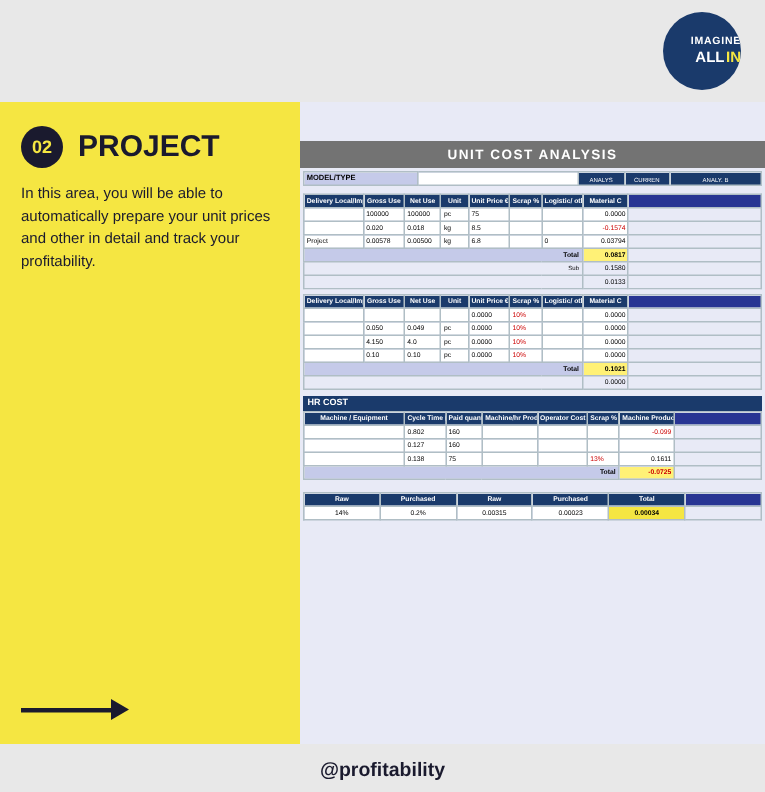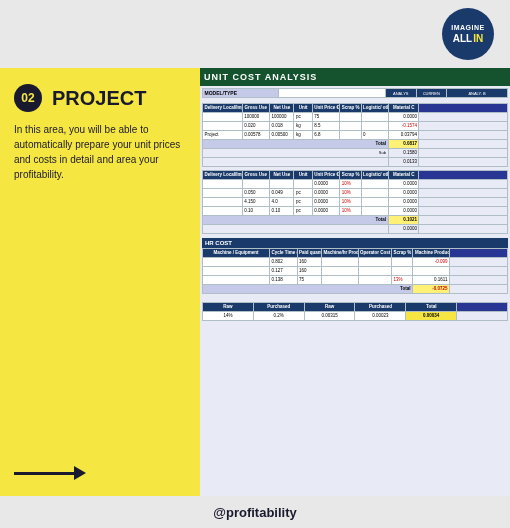--- a/index.html
+++ b/index.html
@@ -44,21 +44,21 @@
     .logo-circle {
       position: absolute;
       right: 16px;
       top: 8px;
       width: 52px;
       height: 52px;
       background-color: #1a3a6b;
       border-radius: 50%;
       display: flex;
       flex-direction: column;
-      align-items: center;
+      align-items: flex-end;
       justify-content: center;
       overflow: hidden;
     }
 
     .logo-text-imagine {
       color: white;
       font-size: 7px;
       font-weight: bold;
       letter-spacing: 0.5px;
       line-height: 1.2;
@@ -166,26 +166,28 @@
 
     .spreadsheet {
       width: 100%;
       height: 100%;
       background-color: #e8eaf6;
       overflow: hidden;
     }
 
     
     .uca-header {
-      background-color: #14532d;
+      background-color: #737373;
       color: white;
+      text-align: center;
       font-size: 9px;
       font-weight: bold;
       padding: 4px;
       letter-spacing: 1px;
+      margin-top: 26px;
     }
 
     
     .ss-body {
       padding: 2px;
       overflow: hidden;
     }
 
     .section-title-row {
       background-color: #1a3a6b;
@@ -281,21 +283,21 @@
 
 <div class="main-content">
 
   <div class="left-panel">
     <div class="step-badge">
       <div class="step-number">02</div>
       <div>
         <div class="step-title">PROJECT</div>
       </div>
     </div>
-    <div class="step-description">In this area, you will be able to automatically prepare your unit prices and costs in detail and area your profitability.</div>
+    <div class="step-description">In this area, you will be able to automatically prepare your unit prices and other in detail and track your profitability.</div>
 
     <div class="arrow-container">
       <div class="arrow">
         <div class="arrow-line"></div>
         <div class="arrow-head"></div>
       </div>
     </div>
   </div>
 
   <div class="right-panel">

